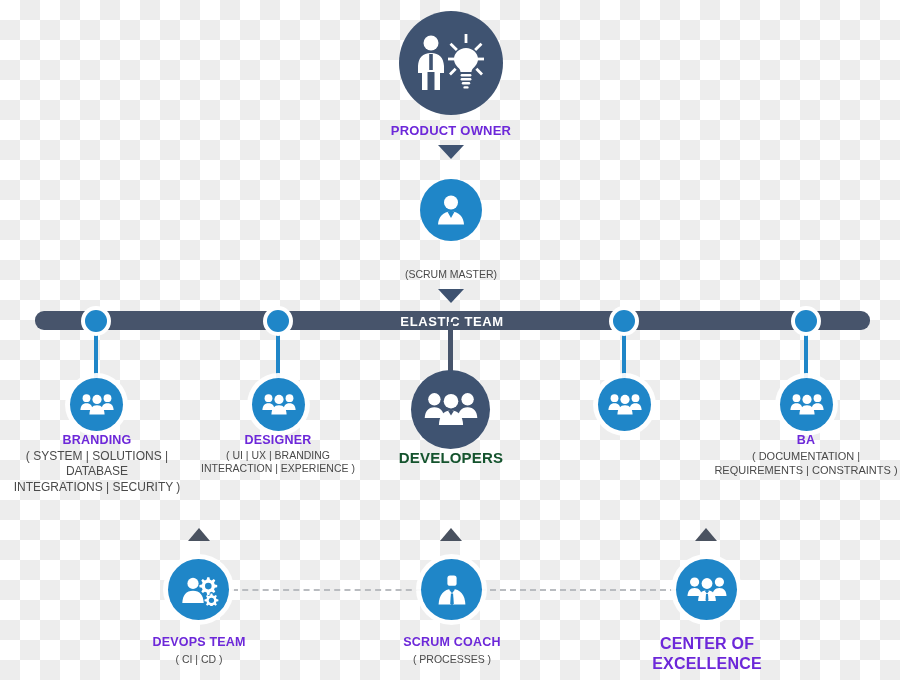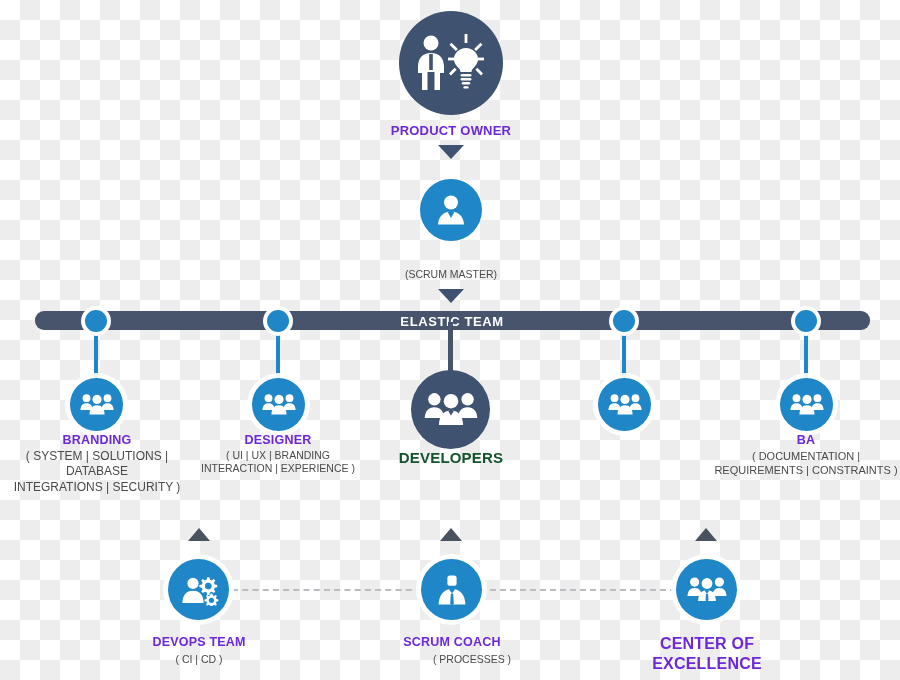--- a/index.html
+++ b/index.html
@@ -269,21 +269,21 @@
     <span>
       <svg width="36" height="36" viewBox="0 0 36 36">
         <rect x="13.4" y="3.6" width="9.2" height="10.2" rx="2.6" fill="#ffffff"></rect>
         <path d="M18 17 C9.6 17 5 23 4.6 32.6 L31.4 32.6 C31 23 26.4 17 18 17 Z" fill="#ffffff"></path>
         <path d="M15 17.4 L18 21.2 L21 17.4 L18 16.3 Z" fill="#1f86c8"></path>
         <path d="M16.9 21.6 L19.1 21.6 L19.8 31.6 L18 33.4 L16.2 31.6 Z" fill="#1f86c8"></path>
       </svg>
     </span>
   </div>
   <div class="label title" style="left:361px; top:634px; width:182px; font-size:12.5px;">SCRUM COACH</div>
-  <div class="label sub" style="left:361px; top:653px; width:182px; font-size:10.5px;padding-left:20px;">( PROCESSES )</div>
+  <div class="label sub" style="left:361px; top:653px; width:182px; font-size:10.5px;">( PROCESSES )</div>
 
   <div class="circle blue ringed" style="left:676px; top:559px; width:61px; height:61px;">
     <span>
       <svg width="40" height="28" viewBox="0 0 40 28">
         <circle cx="7.6" cy="6.1" r="4.6" fill="#ffffff"></circle>
         <path d="M7.6 11.9 C3 11.9 0.7 15.1 0.5 19.9 L14.7 19.9 C14.5 15.1 12.2 11.9 7.6 11.9 Z" fill="#ffffff"></path>
         <circle cx="32.4" cy="6.1" r="4.6" fill="#ffffff"></circle>
         <path d="M32.4 11.9 C27.8 11.9 25.5 15.1 25.3 19.9 L39.5 19.9 C39.3 15.1 37 11.9 32.4 11.9 Z" fill="#ffffff"></path>
         <circle cx="20" cy="7.5" r="5.4" fill="#ffffff"></circle>
         <path d="M20 14.3 C14.2 14.3 11.3 18.3 11.1 25.1 L28.9 25.1 C28.7 18.3 25.8 14.3 20 14.3 Z" fill="#ffffff"></path>

